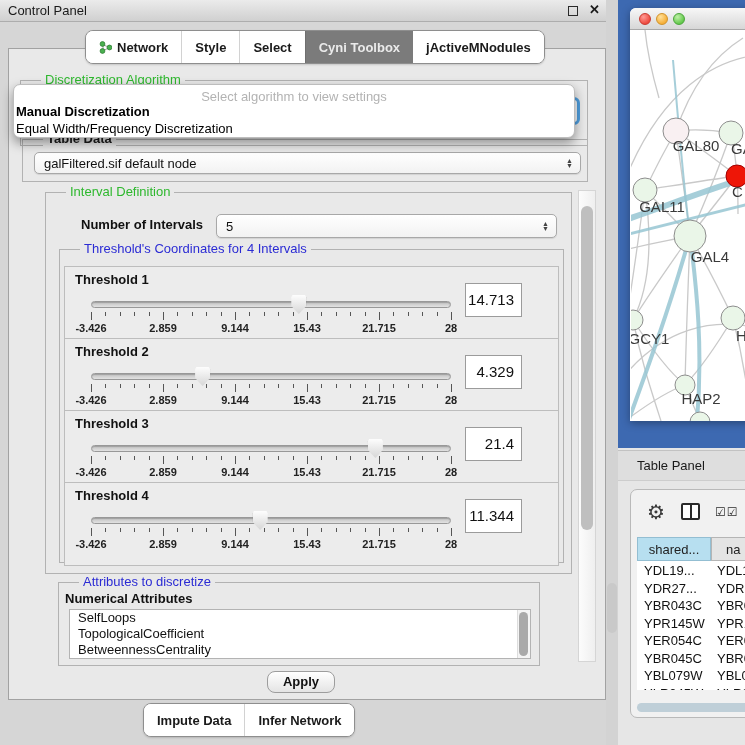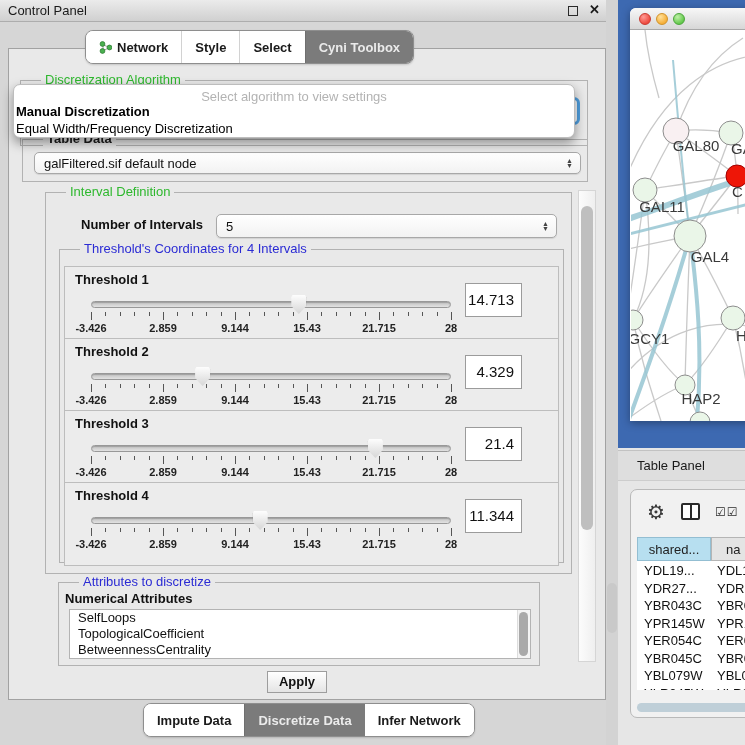--- a/index.html
+++ b/index.html
@@ -64,22 +64,22 @@
   .scale-lbl { position:absolute; top:29px; transform:translateX(-50%); font-size:11px; font-weight:bold; color:#222; white-space:nowrap; }
   .th-value { position:absolute; left:400px; top:16px; width:57px; height:34px; background:#fff;
     border:1px solid #9b9b9b; font-size:15px; color:#111; text-align:right; line-height:32px; padding-right:7px; }
 
   #attr-list { position:absolute; left:10px; top:26px; width:462px; height:50px; background:#fff;
     border:1px solid #b3b3b3; overflow:hidden; }
   #attr-list .item { font-size:13px; color:#111; line-height:16px; padding-left:8px; white-space:nowrap; }
   #attr-vtrack { position:absolute; right:0; top:0; width:13px; height:100%; background:#f4f4f4; border-left:1px solid #ddd; }
   #attr-vthumb { position:absolute; right:2px; top:2px; width:9px; height:44px; background:#a9a9a9; border-radius:5px; }
 
-  #apply-btn { position:absolute; left:267px; top:671px; width:60px; height:22px;
-    background:linear-gradient(#ffffff,#e4e4e4); border:1px solid #9d9d9d; border-radius:0;
+  #apply-btn { position:absolute; left:267px; top:671px; width:68px; height:22px;
+    background:linear-gradient(#ffffff,#e4e4e4); border:1px solid #9d9d9d; border-radius:8px;
     font-size:13px; font-weight:600; color:#111; text-align:center; line-height:20px; }
 
   #content-vtrack { position:absolute; left:578px; top:190px; width:18px; height:472px;
     background:linear-gradient(90deg,#fcfcfc,#efefef); border:1px solid #d5d5d5; }
   #content-vthumb { position:absolute; left:581px; top:206px; width:12px; height:324px; background:#bfbfbf; border-radius:6px; }
 
   
   #gutter { position:absolute; left:606px; top:0; width:12px; height:745px; background:#d3d3d3; }
   #splitter-thumb { position:absolute; left:607px; top:583px; width:10px; height:50px; background:#c9c9c9; border-radius:5px; }
 
@@ -139,20 +139,23 @@
         <span>Network</span>
       </div>
       <div class="seg">
         <span>Style</span>
       </div>
       <div class="seg">
         <span>Select</span>
       </div>
       <div class="seg selected">
         <span>Cyni Toolbox</span>
+      </div>
+      <div class="seg">
+        <span>jActiveMNodules</span>
       </div>
     </div>
 
   <div class="group" style="left:20px; top:80px; width:568px; height:66px;">
     <span class="group-label lbl-green">Discretization Algorithm</span>
   </div>
   <div id="focus-ring"></div>
   <div id="algo-popup">
     <div class="ph">Select algorithm to view settings</div>
     <div class="opt b" style="top:19px;">Manual Discretization</div>
@@ -362,23 +365,20 @@
   </div>
 
   <div id="apply-btn">Apply</div>
 
   <div id="content-vtrack"></div>
   <div id="content-vthumb"></div>
 
   <div id="bottom-tabs" class="seg-bar">
       <div class="seg">
         <span>Impute Data</span>
-      </div>
-      <div class="seg selected">
-        <span>Discretize Data</span>
       </div>
       <div class="seg">
         <span>Infer Network</span>
       </div>
     </div>
 </div>
 
 <div id="gutter"></div>
 <div id="splitter-thumb"></div>
 

